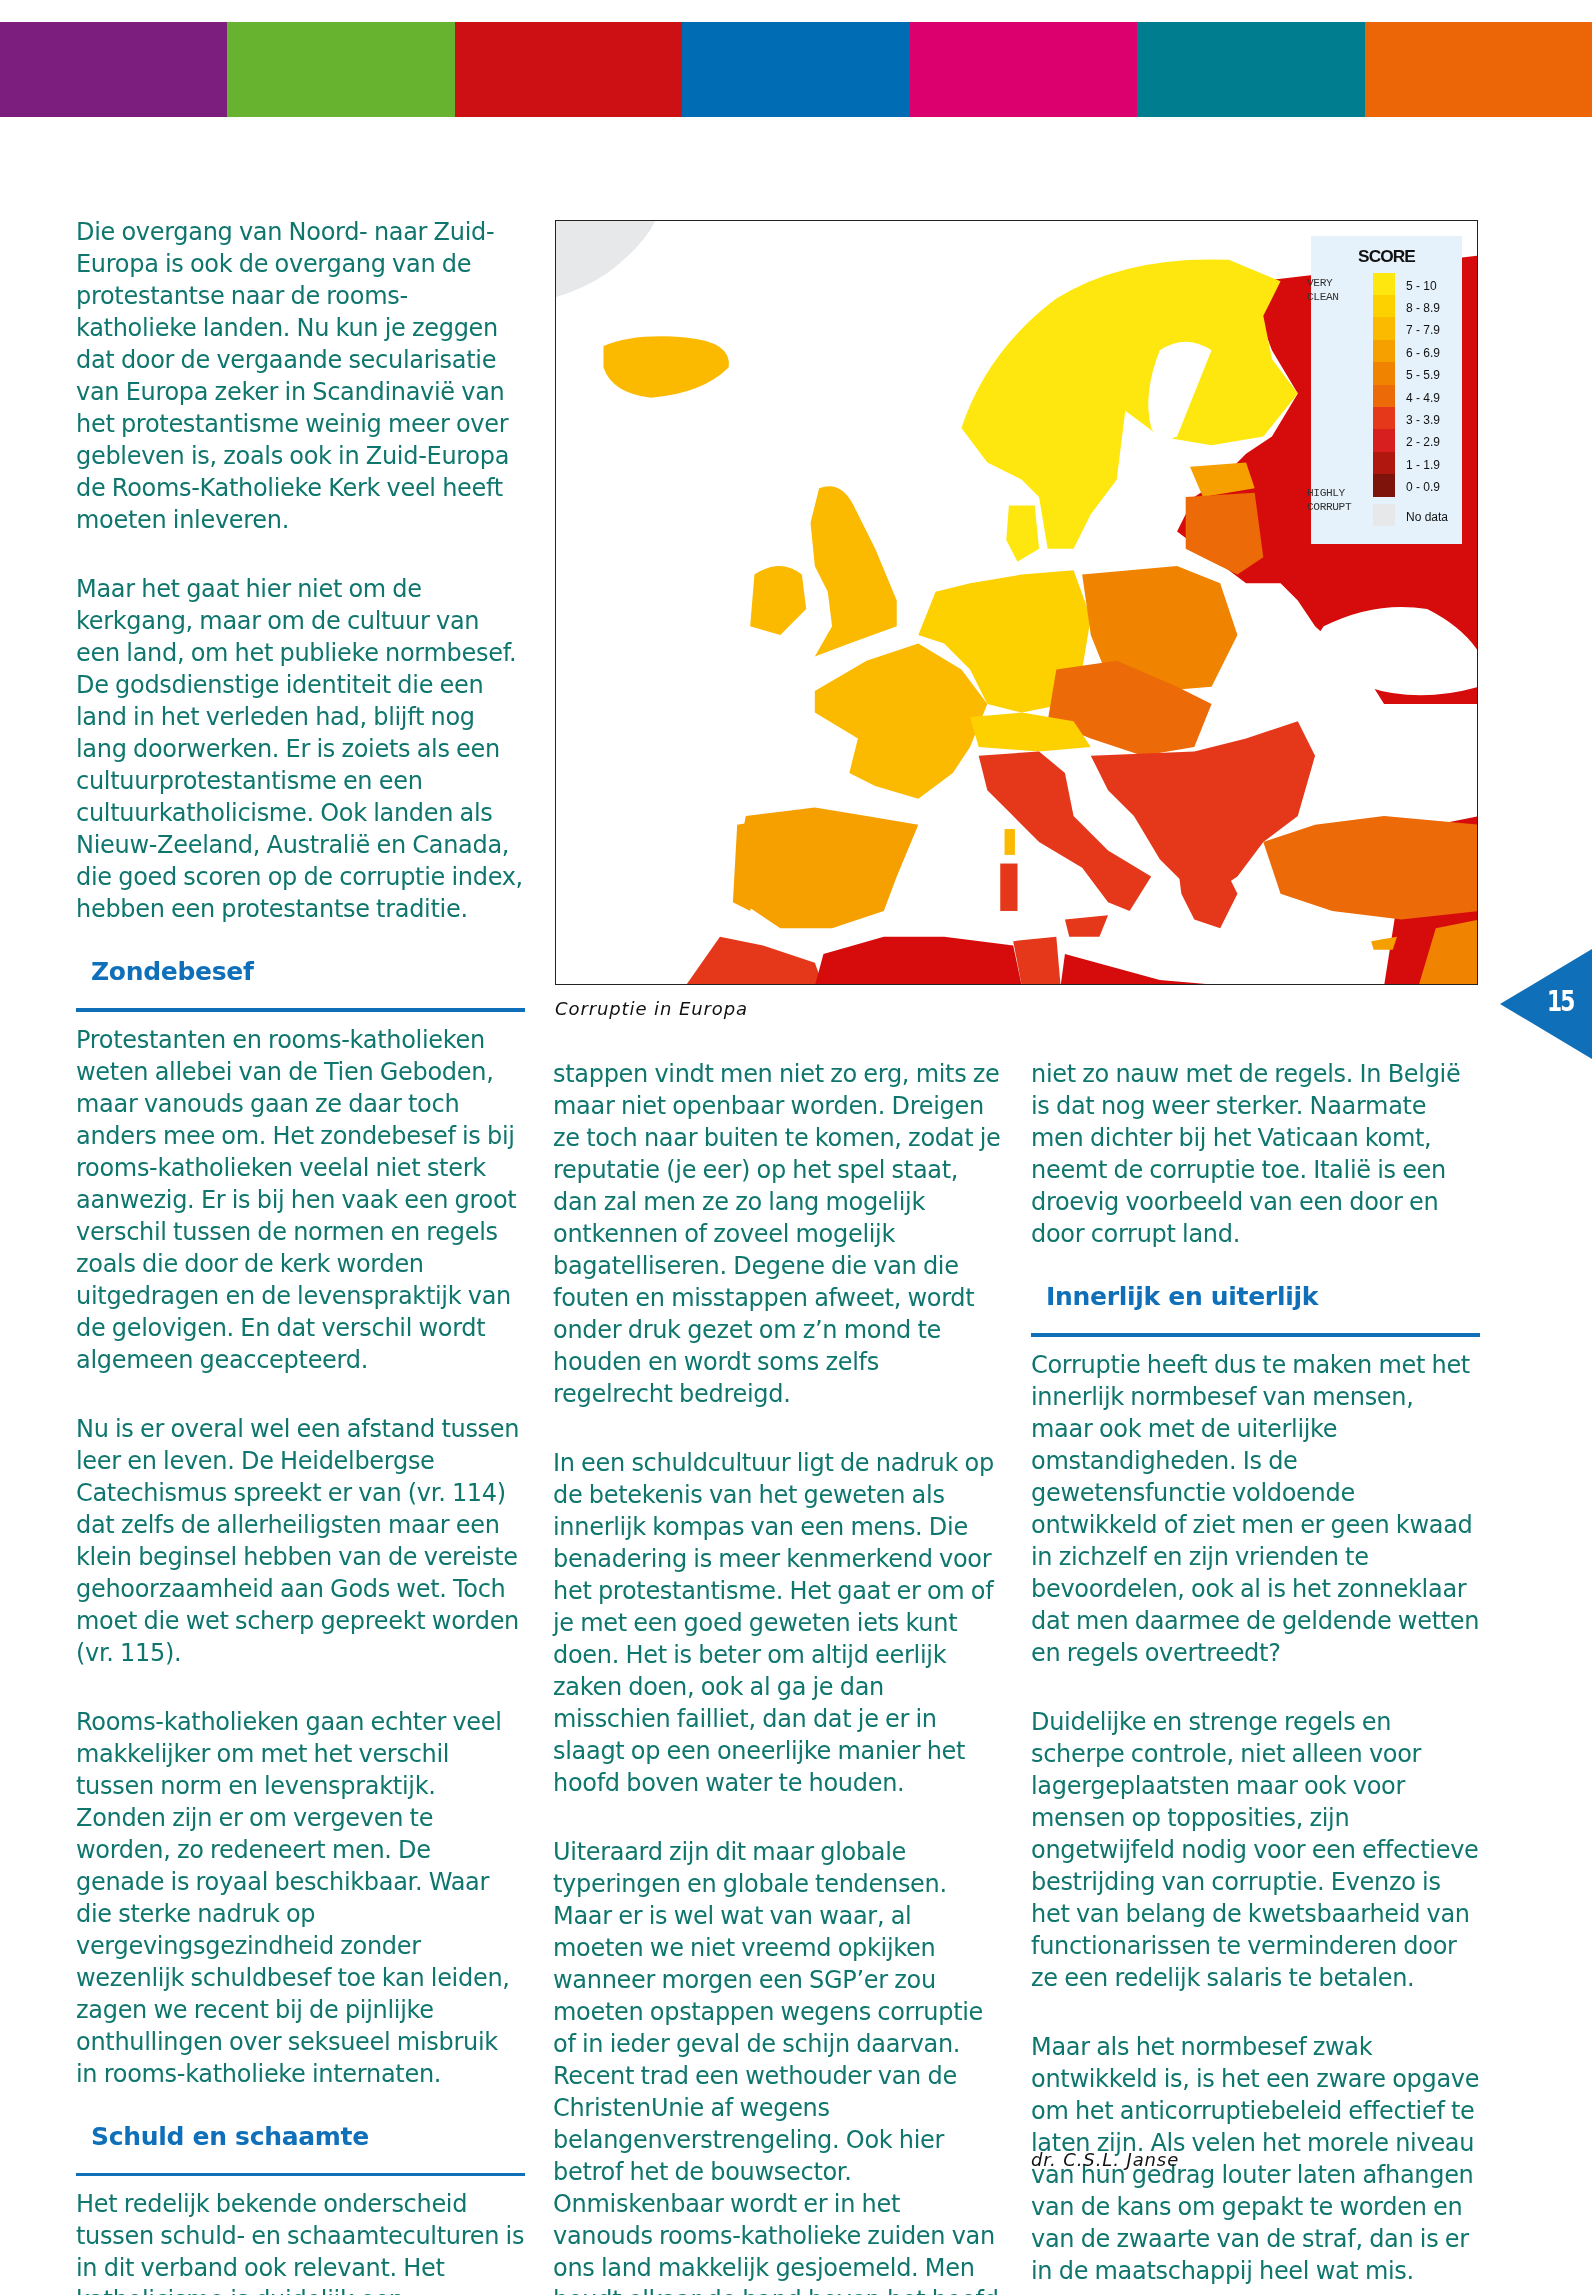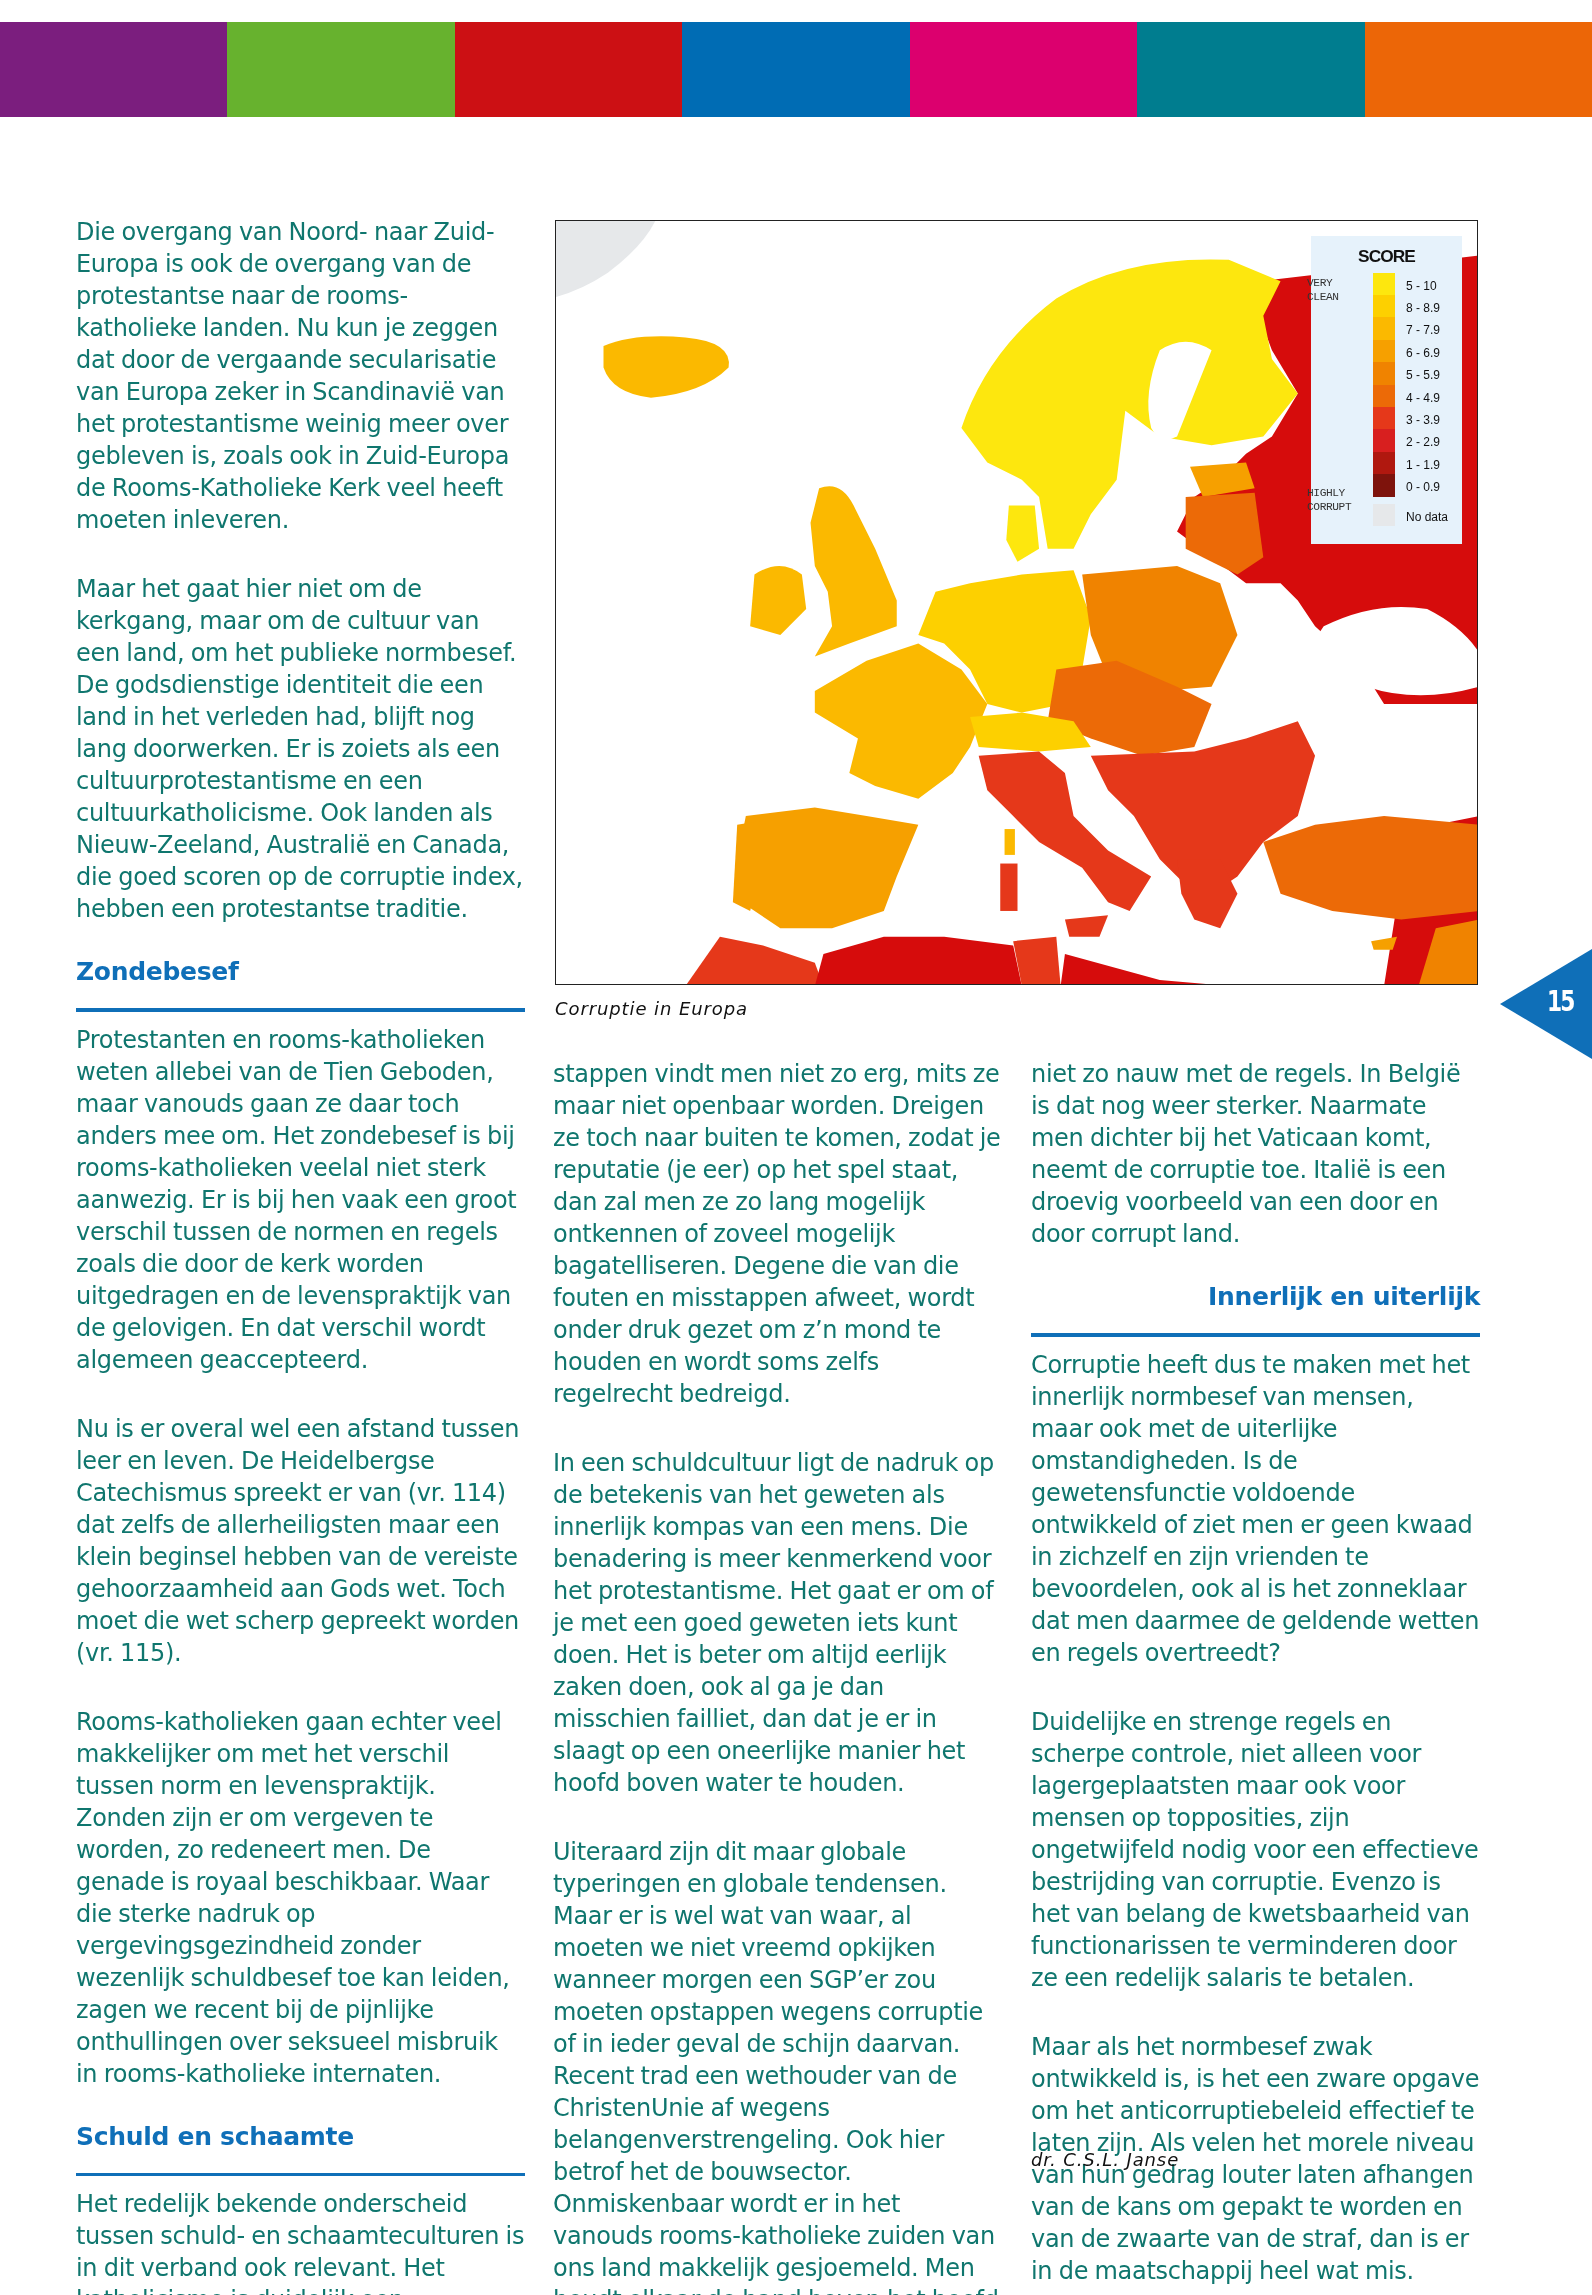--- a/index.html
+++ b/index.html
@@ -5,21 +5,21 @@
     * { box-sizing: border-box; margin: 0; padding: 0; }
     html, body { width: 1592px; height: 2295px; background: #ffffff; overflow: hidden; }
     body { position: relative; font-family: "DejaVu Sans", sans-serif; color: #111; }
 
     .color-band { position: absolute; left: 0; top: 21.6px; width: 1592px; height: 95px; display: flex; }
     .color-band .seg { flex: 1 1 0; height: 100%; }
 
     .col { position: absolute; width: 449px; }
     .col p { font-family: "DejaVu Sans", sans-serif; font-size: 24px; line-height: 32px; letter-spacing: -0.3px; color: #0f766e; word-spacing: -0.9px; }
     .col p + p { margin-top: 37px; }
-    .col h2 { font-family: "DejaVu Sans", sans-serif; font-weight: bold; font-size: 25px; color: #0f6fb8; line-height: 35px; margin-top: 29px; letter-spacing: -0.3px; }
+    .col h2 { font-family: "DejaVu Sans", sans-serif; font-weight: bold; font-size: 25px; color: #0f6fb8; line-height: 35px; margin-top: 29px; letter-spacing: -0.3px; margin-left: 15px; }
     .col .rule { height: 3.5px; background: #0f6fb8; margin-top: 19px; margin-bottom: 12px; }
     .col h2 + .rule + p { margin-top: 4px; }
 
     #col1 { left: 76px; top: 216px; }
     #col2 { left: 553px; top: 1058px; }
     #col3 { left: 1031px; top: 1058px; width: 449px; }
 
     .map-frame { position: absolute; left: 555px; top: 220px; width: 923px; height: 765px; border: 1.7px solid #222; background: #fff; overflow: hidden; }
     .map-frame svg { position: absolute; left: 0; top: 0; }
 
@@ -165,21 +165,21 @@
 <div class="page-number">15</div>
 
 <div class="col" id="col2">
   <p>stappen vindt men niet zo erg, mits ze maar niet openbaar worden. Dreigen ze toch naar buiten te komen, zodat je reputatie (je eer) op het spel staat, dan zal men ze zo lang mogelijk ontkennen of zoveel mogelijk bagatelliseren. Degene die van die fouten en misstappen afweet, wordt onder druk gezet om z’n mond te houden en wordt soms zelfs regelrecht bedreigd.</p>
   <p>In een schuldcultuur ligt de nadruk op de betekenis van het geweten als innerlijk kompas van een mens. Die benadering is meer kenmerkend voor het protestantisme. Het gaat er om of je met een goed geweten iets kunt doen. Het is beter om altijd eerlijk zaken doen, ook al ga je dan misschien failliet, dan dat je er in slaagt op een oneerlijke manier het hoofd boven water te houden.</p>
   <p>Uiteraard zijn dit maar globale typeringen en globale tendensen. Maar er is wel wat van waar, al moeten we niet vreemd opkijken wanneer morgen een SGP’er zou moeten opstappen wegens corruptie of in ieder geval de schijn daarvan. Recent trad een wethouder van de ChristenUnie af wegens belangenverstrengeling. Ook hier betrof het de bouwsector. Onmiskenbaar wordt er in het vanouds rooms-katholieke zuiden van ons land makkelijk gesjoemeld. Men houdt elkaar de hand boven het hoofd en neemt het</p>
 </div>
 
 <div class="col" id="col3">
   <p>niet zo nauw met de regels. In België is dat nog weer sterker. Naarmate men dichter bij het Vaticaan komt, neemt de corruptie toe. Italië is een droevig voorbeeld van een door en door corrupt land.</p>
-  <h2 style="color: rgb(15, 111, 184); text-align: right;">Innerlijk en uiterlijk</h2>
+  <h2 style="color: rgb(15, 111, 184);">Innerlijk en uiterlijk</h2>
   <div class="rule" style="background: rgb(15, 111, 184);"></div>
   <p>Corruptie heeft dus te maken met het innerlijk normbesef van mensen, maar ook met de uiterlijke omstandigheden. Is de gewetensfunctie voldoende ontwikkeld of ziet men er geen kwaad in zichzelf en zijn vrienden te bevoordelen, ook al is het zonneklaar dat men daarmee de geldende wetten en regels overtreedt?</p>
   <p>Duidelijke en strenge regels en scherpe controle, niet alleen voor lagergeplaatsten maar ook voor mensen op topposities, zijn ongetwijfeld nodig voor een effectieve bestrijding van corruptie. Evenzo is het van belang de kwetsbaarheid van functionarissen te verminderen door ze een redelijk salaris te betalen.</p>
   <p>Maar als het normbesef zwak ontwikkeld is, is het een zware opgave om het anticorruptiebeleid effectief te laten zijn. Als velen het morele niveau van hun gedrag louter laten afhangen van de kans om gepakt te worden en van de zwaarte van de straf, dan is er in de maatschappij heel wat mis.</p>
 </div>
 
 <div class="byline">dr. C.S.L. Janse</div>
 
 
 </body></html>

